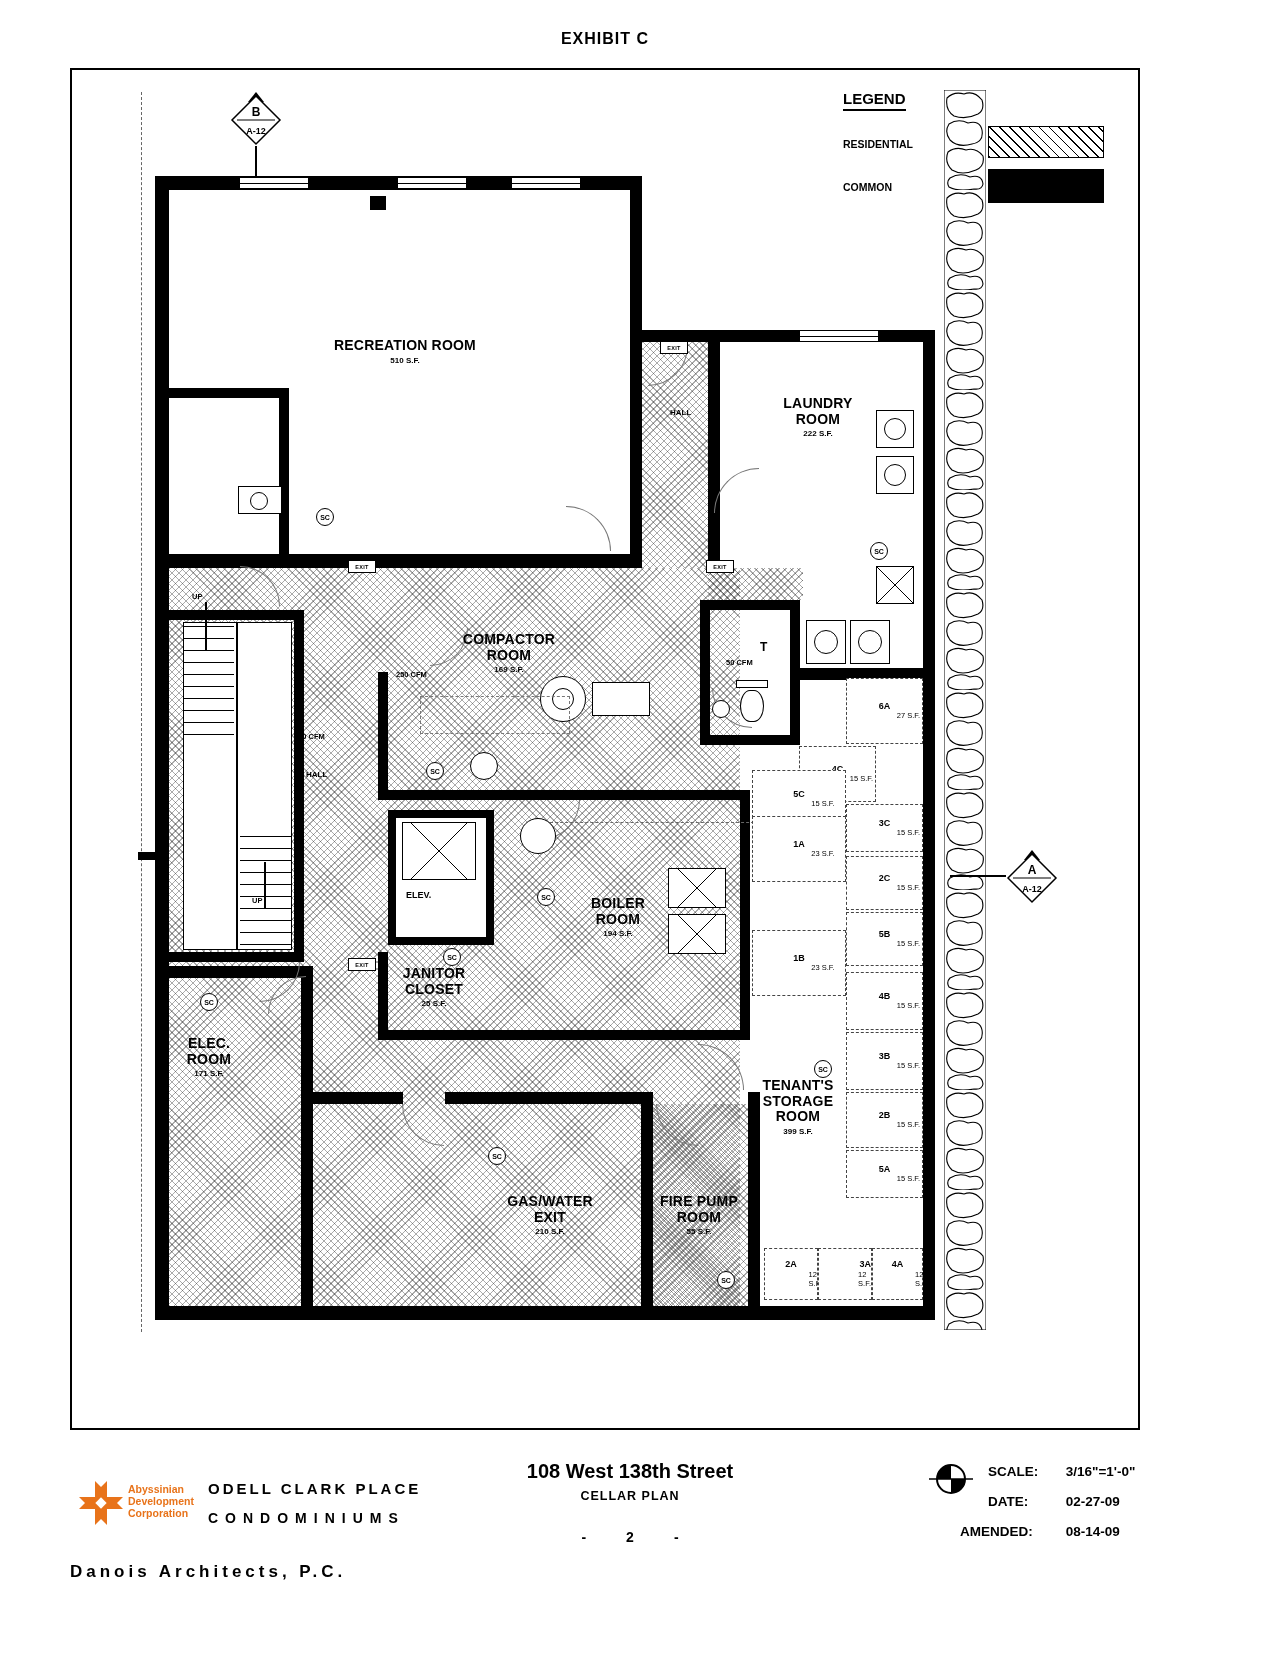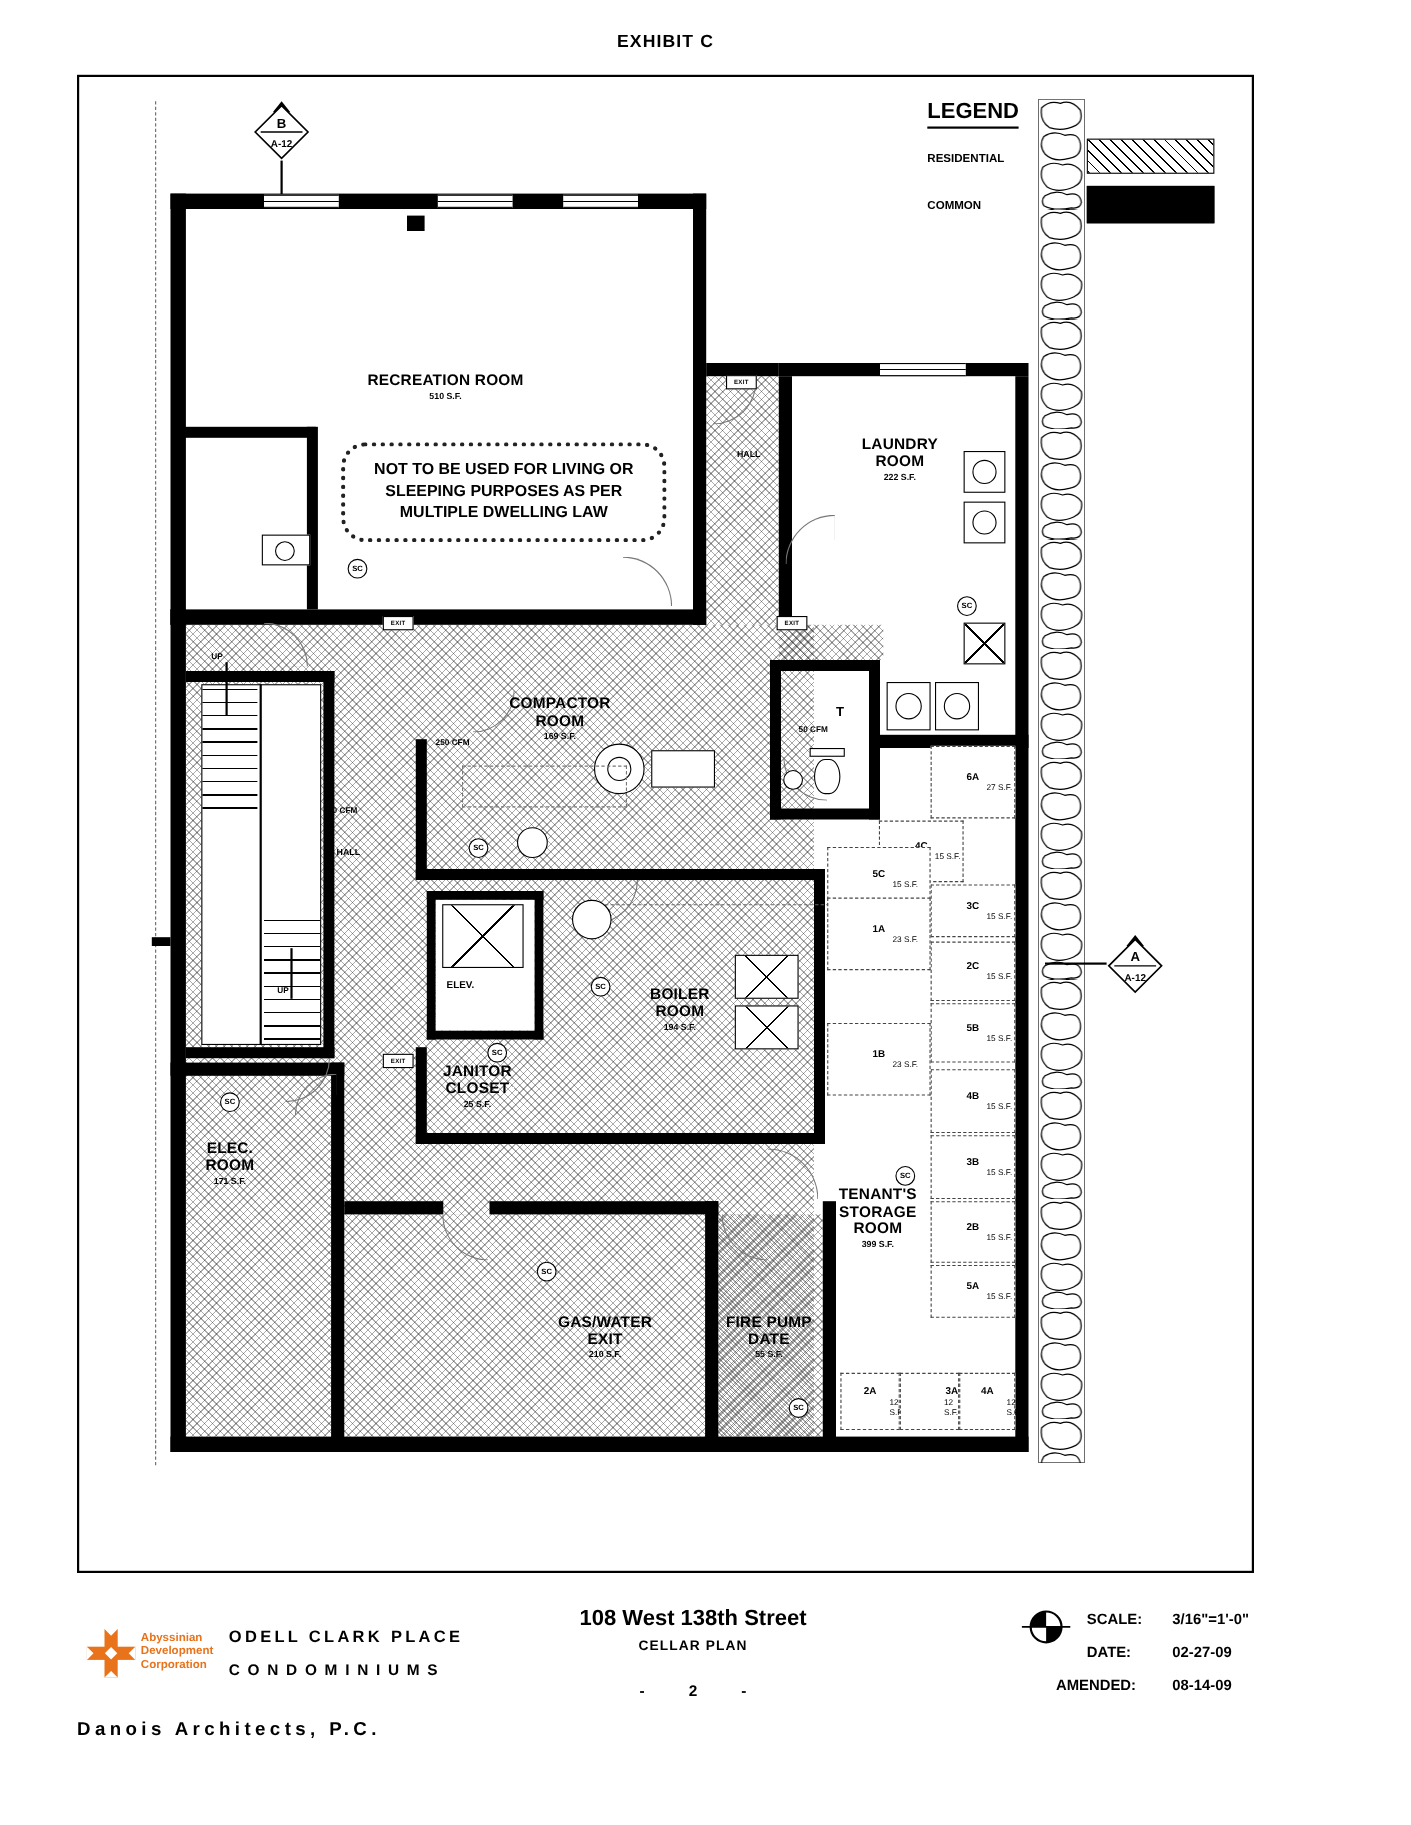--- a/index.html
+++ b/index.html
@@ -60,21 +60,21 @@
 
   .cloud { position:absolute; width:296px; border:4px dotted #222; border-radius:22px; background:#fff;
            font-weight:bold; font-size:14.5px; line-height:1.35; text-align:center; padding:12px 14px; }
 
   .locker { position:absolute; border:1.2px dashed #444; background:#fff;
             display:flex; flex-direction:column; align-items:center; justify-content:center; }
   .locker .lid { font-size:9px; font-weight:bold; line-height:1.1; }
   .locker .lar { font-size:7.5px; line-height:1.2;padding-left:48px; }
 
   
-  .legend-title { position:absolute; font-size:20px; font-weight:bold; border-bottom:2px solid #000; padding-bottom:2px; }
+  .legend-title { position:absolute; font-size:15px; font-weight:bold; border-bottom:2px solid #000; padding-bottom:2px; }
   .legend-label { position:absolute; font-size:10.5px; font-weight:bold; }
   .swatch { position:absolute; border:1.4px solid #000; }
 
   
   .tb-project1 { position:absolute; font-size:15px; font-weight:bold; letter-spacing:3px; }
   .tb-project2 { position:absolute; font-size:14px; font-weight:bold; letter-spacing:7px; }
   .tb-architect{ position:absolute; font-size:17px; font-weight:bold; letter-spacing:4px; }
   .tb-center   { position:absolute; left:420px; top:1460px; width:420px; text-align:center; }
   .tb-address  { font-size:20px; font-weight:bold; }
   .tb-plan     { font-size:12.5px; font-weight:bold; margin-top:6px; letter-spacing:1px; }
@@ -270,41 +270,40 @@
   </div>
   <div class="room-label" style="left:176px; top:1036px; width:66px;">
     <div class="nm">ELEC. ROOM</div>
     <div class="ar">171 S.F.</div>
   </div>
   <div class="room-label" style="left:492px; top:1194px; width:116px;">
     <div class="nm">GAS/WATER EXIT</div>
     <div class="ar">210 S.F.</div>
   </div>
   <div class="room-label" style="left:648px; top:1194px; width:102px;">
-    <div class="nm">FIRE PUMP DATE</div>
+    <div class="nm">FIRE PUMP ROOM</div>
     <div class="ar">55 S.F.</div>
   </div>
   <div class="room-label" style="left:750px; top:1078px; width:96px;">
     <div class="nm">TENANT'S STORAGE ROOM</div>
     <div class="ar">399 S.F.</div>
   </div>
 
   <div class="tiny" style="left:670px; top:408px;">HALL</div>
   <div class="tiny" style="left:306px; top:770px;">HALL</div>
   <div class="tiny7" style="left:192px; top:592px;">UP</div>
   <div class="tiny7" style="left:252px; top:896px;">UP</div>
   <div class="wall" style="left:205px; top:602px; width:1.5px; height:48px;"></div>
   <div class="wall" style="left:264px; top:862px; width:1.5px; height:46px;"></div>
   <div class="tiny" style="left:406px; top:890px; font-size:9px;">ELEV.</div>
   <div class="tiny7" style="left:396px; top:670px;">250 CFM</div>
   <div class="tiny7" style="left:294px; top:732px;">150 CFM</div>
   <div class="tiny7" style="left:726px; top:658px;">50 CFM</div>
   <div class="tiny" style="left:760px; top:640px; font-size:12px;">T</div>
 
-  <div class="cloud" style="left:310px; top:402px;">NOT TO BE USED FOR LIVING OR SLEEPING PURPOSES AS PER MULTIPLE DWELLING LAW</div>
 
   <div class="locker" style="left:846px; top:678px;  width:77px; height:66px;">
     <div class="lid">6A</div>
       <div class="lar">27 S.F.</div>
     </div>
   <div class="locker" style="left:799px; top:746px;  width:77px; height:56px;">
     <div class="lid">4C</div>
       <div class="lar">15 S.F.</div>
     </div>
   <div class="locker" style="left:846px; top:804px;  width:77px; height:48px;">

